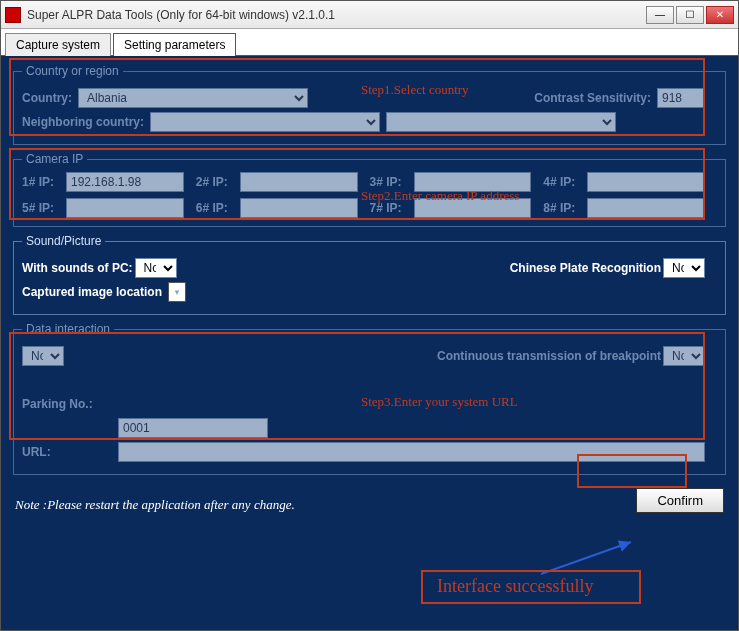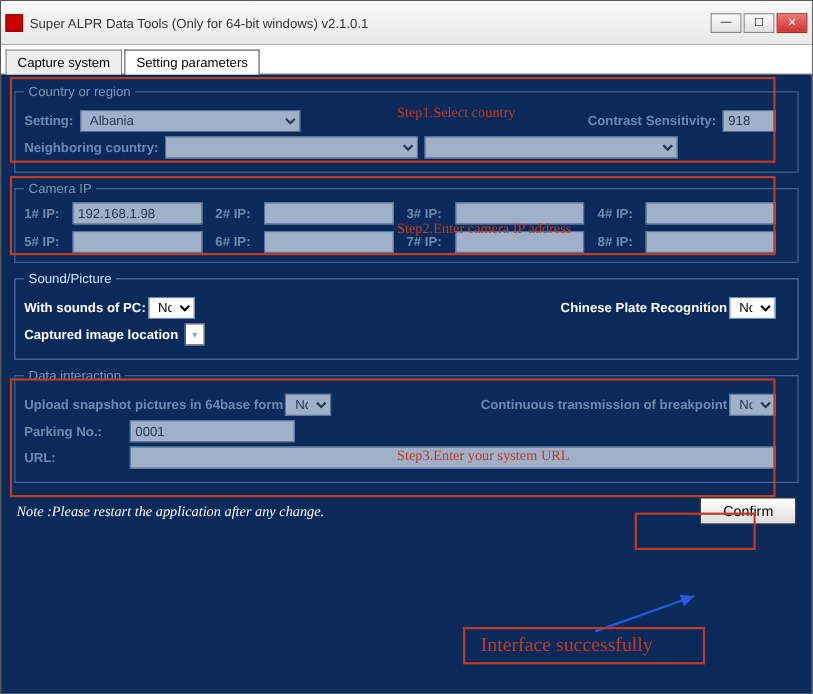--- a/index.html
+++ b/index.html
@@ -13,21 +13,21 @@
 }
 .window {
   width: 739px;
   height: 631px;
   border: 1px solid #555;
   background: #fff;
   display: flex;
   flex-direction: column;
 }
 .titlebar {
-  height: 40px;
+  height: 28px;
   background: linear-gradient(#f8f8f8,#e8e8e8);
   border-bottom: 1px solid #aaa;
   display: flex;
   align-items: center;
   padding: 0 4px;
   font-size: 12px;
 }
 .titlebar .app-icon {
   width: 16px; height: 16px;
   background: #c00;
@@ -102,21 +102,21 @@
 .sound-row { display:flex; align-items:center; justify-content:space-between; margin:4px 0;}
 .btn {
   background: linear-gradient(#fff,#ddd);
   border: 1px solid #333;
   padding: 4px 20px;
   cursor: pointer;
   font-size: 13px;
   color: #000;
 }
 .note-row {
-  display: flex; align-items: center; justify-content: space-between;
+  display: flex; align-items: flex-end; justify-content: space-between;
   padding: 6px 2px 2px 2px;
   color: #fff;
   font-family: Georgia, serif;
   font-style: italic;
   font-size: 13px;
 }
 .log {
   background: #fff;
   color: #000;
   font-size: 11px;
@@ -167,22 +167,22 @@
   <div class="tabs">
     <div class="tab">Capture system</div>
     <div class="tab active">Setting parameters</div>
   </div>
 
   <div class="content">
 
     <fieldset class="disabled">
       <legend>Country or region</legend>
       <div class="row">
-        <span class="lbl dim">Setting:</span>
-        <select class="sel" style="width:200px">
+        <span class="lbl dim">Country:</span>
+        <select class="sel" style="width:230px">
           <option>Albania</option>
         </select>
         <span style="flex:1"></span>
         <span class="lbl dim">Contrast Sensitivity:</span>
         <input class="txt" style="width: 48px;" value="918">
       </div>
       <div class="row">
         <span class="lbl dim">Neighboring country:</span>
         <select class="sel" style="width:230px"><option></option></select>
         <select class="sel" style="width:230px"><option></option></select>
@@ -242,31 +242,30 @@
       <div class="row">
         <span class="lbl" style="color:#fff">Captured image location</span>
         <div class="small-drop">▾</div>
       </div>
     </fieldset>
 
     <fieldset class="disabled">
       <legend>Data interaction</legend>
       <div class="sound-row">
         <div style="display:flex;align-items:center;gap:2px">
-          <span class="lbl dim">Upload snapshot pictures in 64base form</span>
           <select class="sel" style="width:42px"><option>No</option></select>
         </div>
         <div style="display:flex;align-items:center;gap:2px">
           <span class="lbl dim">Continuous transmission of breakpoint</span>
           <select class="sel" style="width:42px"><option>No</option></select>
         </div>
       </div>
       <div class="row">
         <span class="lbl dim" style="min-width:90px">Parking No.:</span>
-        <input class="txt" style="width: 150px;" value="0001">
+        <input class="txt" style="width: 150px; margin-top: 48px;" value="0001">
       </div>
       <div class="row">
         <span class="lbl dim" style="min-width:90px">URL:</span>
         <input class="txt" style="flex: 1 1 0%;" value="">
       </div>
     </fieldset>
 
     <div class="note-row">
       <span>Note :Please restart the application after any change.</span>
       <button class="btn">Confirm</button>

